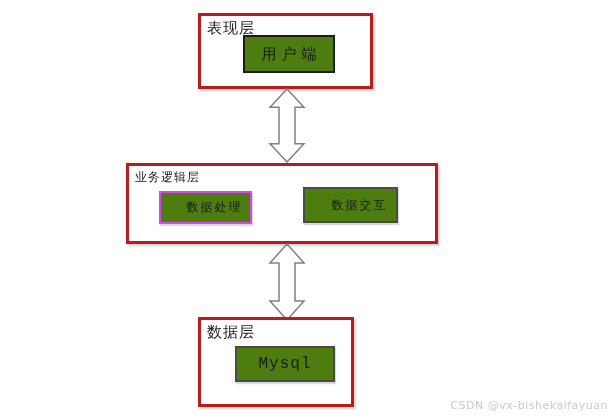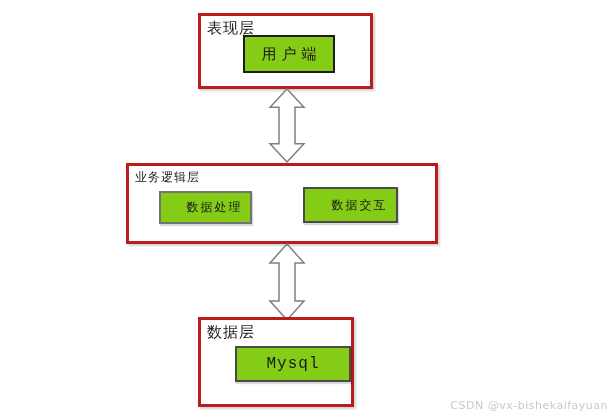--- a/index.html
+++ b/index.html
@@ -29,52 +29,52 @@
     top: 3px;
     left: 6px;
     font-size: 15px;
     letter-spacing: 1px;
     white-space: nowrap;
   }
   #layer-business .layer-label { font-size: 12px; }
   
   .node-box {
     position: absolute;
-    background: #84cc16;
+    background: #4d7c0f;
     display: flex;
     align-items: center;
     justify-content: center;
     box-sizing: border-box;
     white-space: nowrap;
   }
   #node-client {
     left: 243px; top: 35px; width: 92px; height: 38px;
     border: 2px solid #1c1c1c;
     font-size: 15px;
     letter-spacing: 5px;
     padding-left: 5px; 
   }
   #node-dataproc {
     left: 159px; top: 191px; width: 93px; height: 33px;
-    border: 2px solid #737373;
+    border: 2px solid #d946ef;
     box-shadow: 1px 2px 1px rgba(0,0,0,0.15);
     font-size: 12px;
     letter-spacing: 2px;
     padding-left: 18px;
   }
   #node-datainter {
     left: 303px; top: 187px; width: 95px; height: 36px;
     border: 2px solid #4a4a4a;
     box-shadow: 1px 2px 1px rgba(0,0,0,0.15);
     font-size: 12px;
     letter-spacing: 2px;
     padding-left: 18px;
   }
   #node-mysql {
-    left: 235px; top: 346px; width: 116px; height: 36px;
+    left: 235px; top: 346px; width: 100px; height: 36px;
     border: 2px solid #4a4a4a;
     box-shadow: 1px 2px 1px rgba(0,0,0,0.15);
     font-family: "Liberation Mono", monospace;
     font-size: 16px;
     letter-spacing: 1px;
   }
   #layer-presentation { left: 198px; top: 13px;  width: 175px; height: 76px; }
   #layer-business     { left: 126px; top: 163px; width: 312px; height: 81px; }
   #layer-data         { left: 198px; top: 317px; width: 156px; height: 90px; }
   .arrow {

